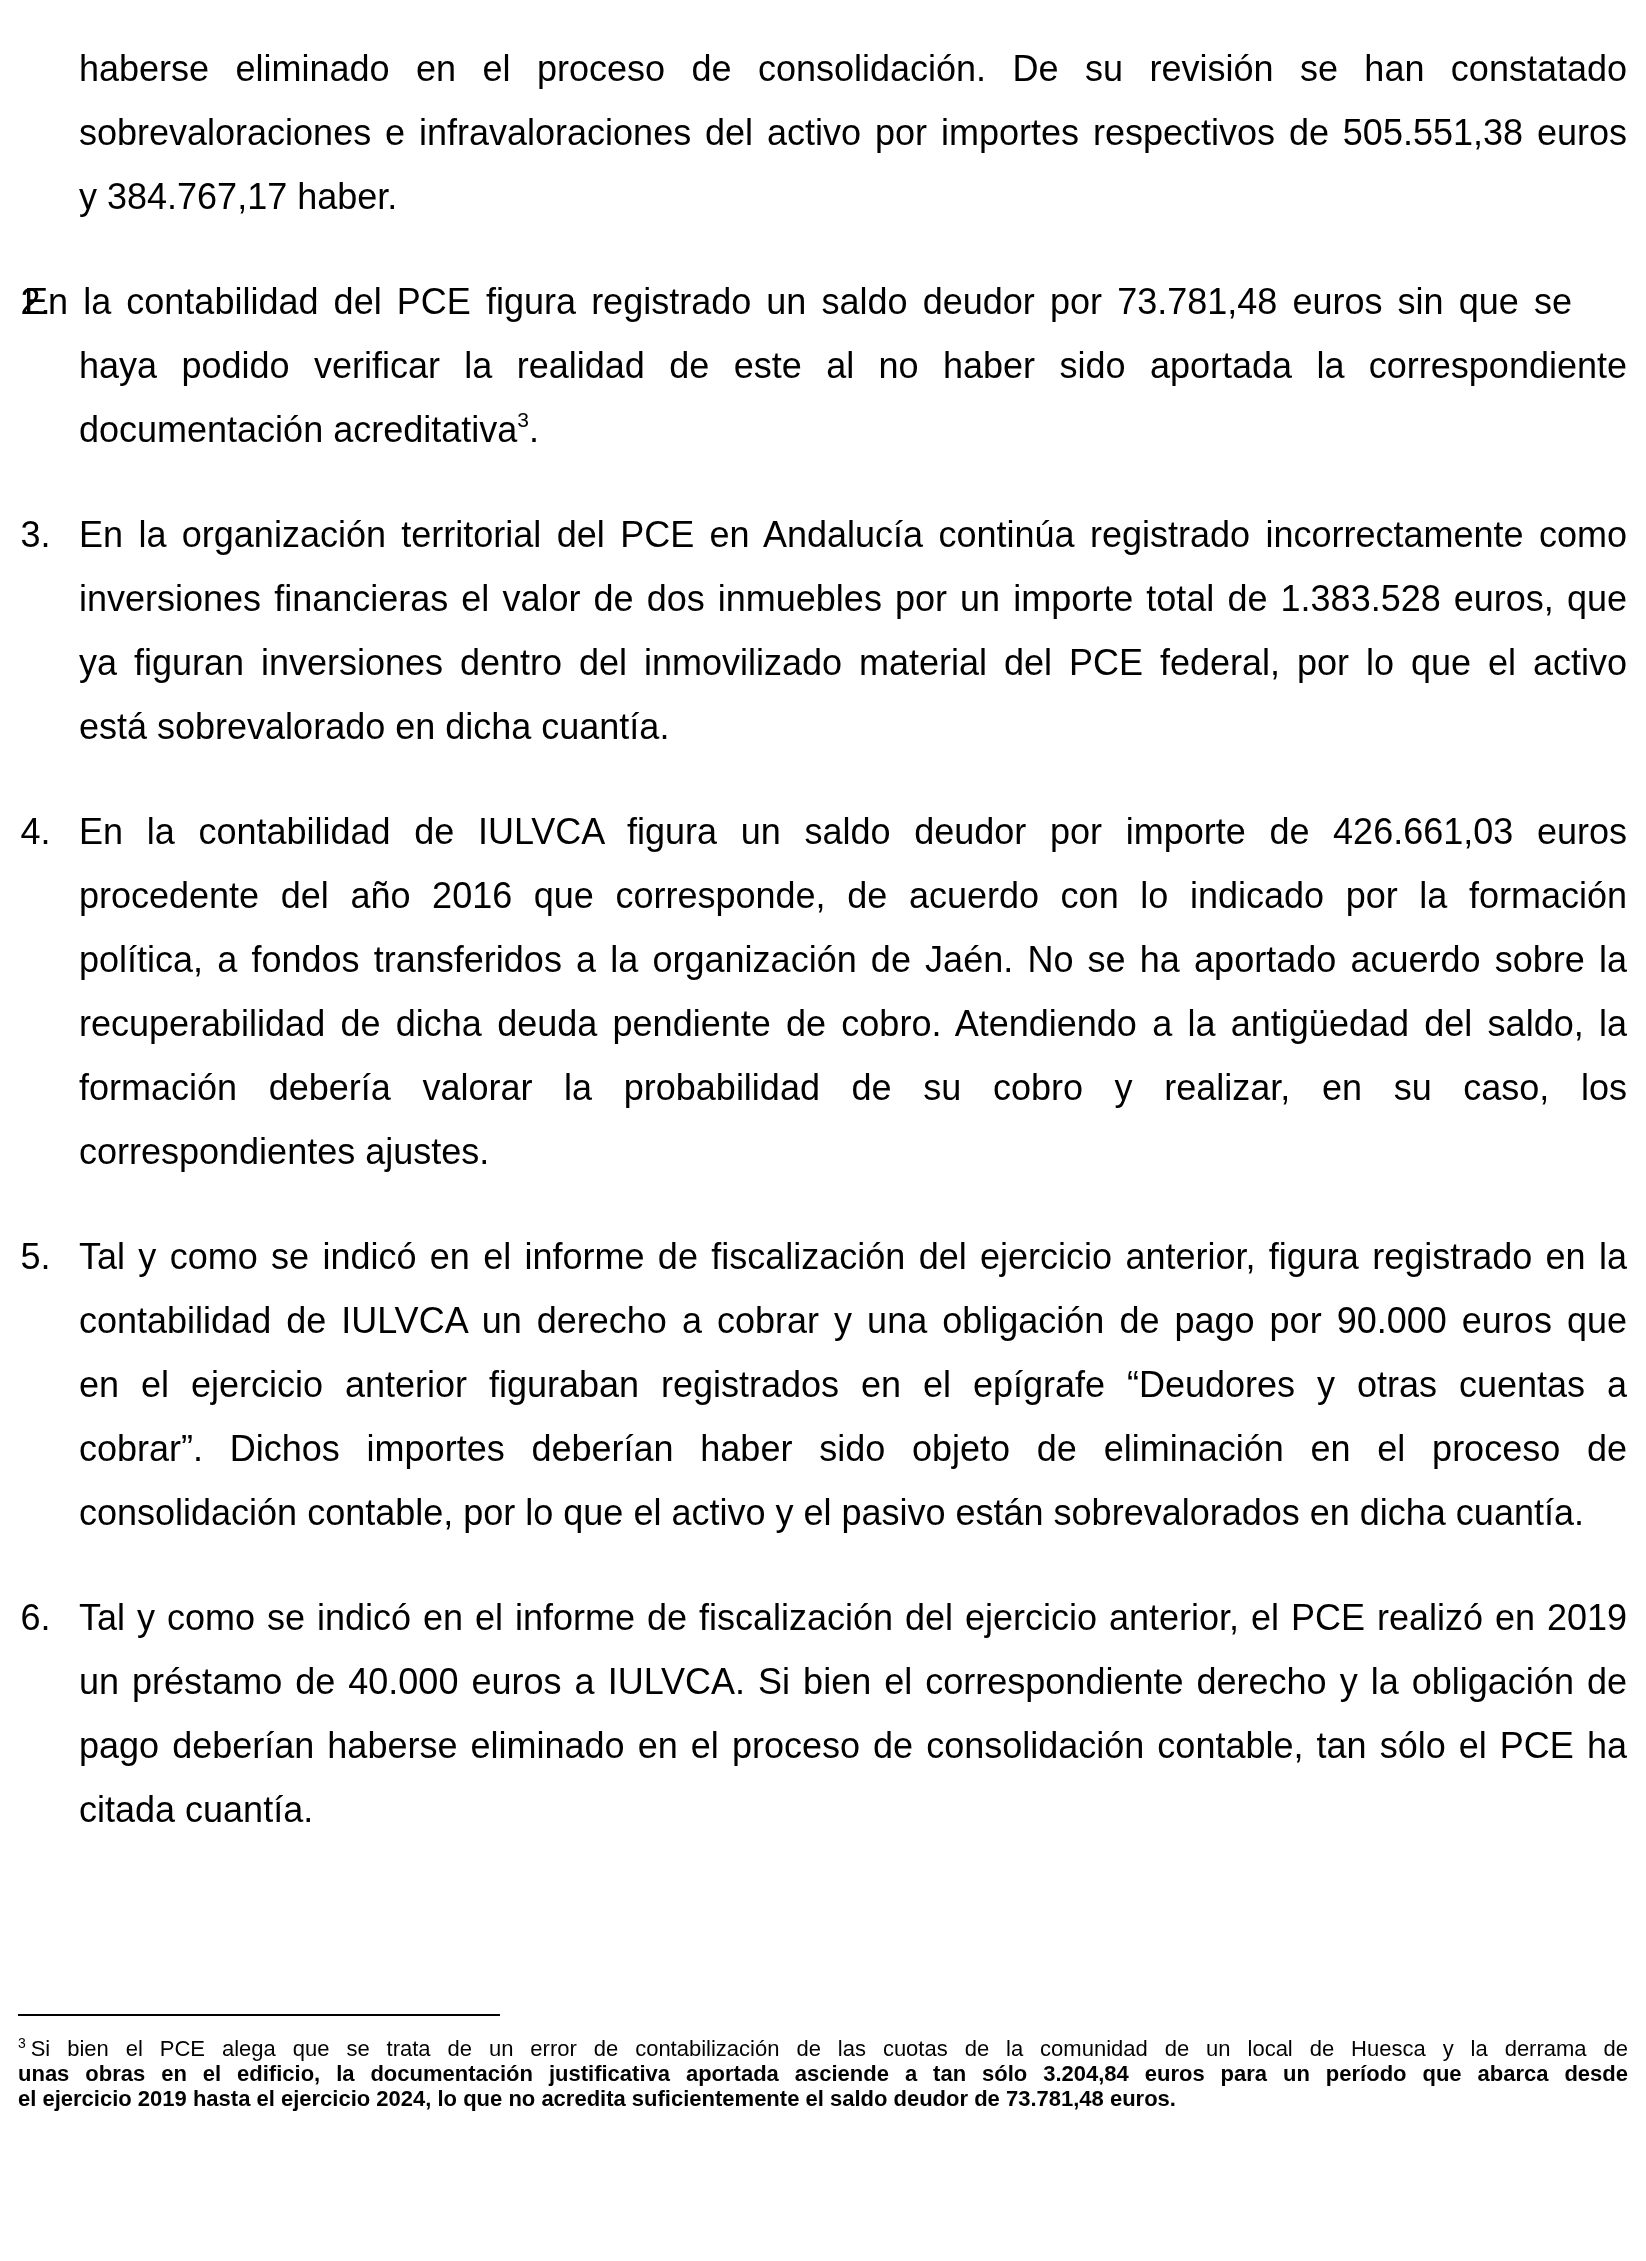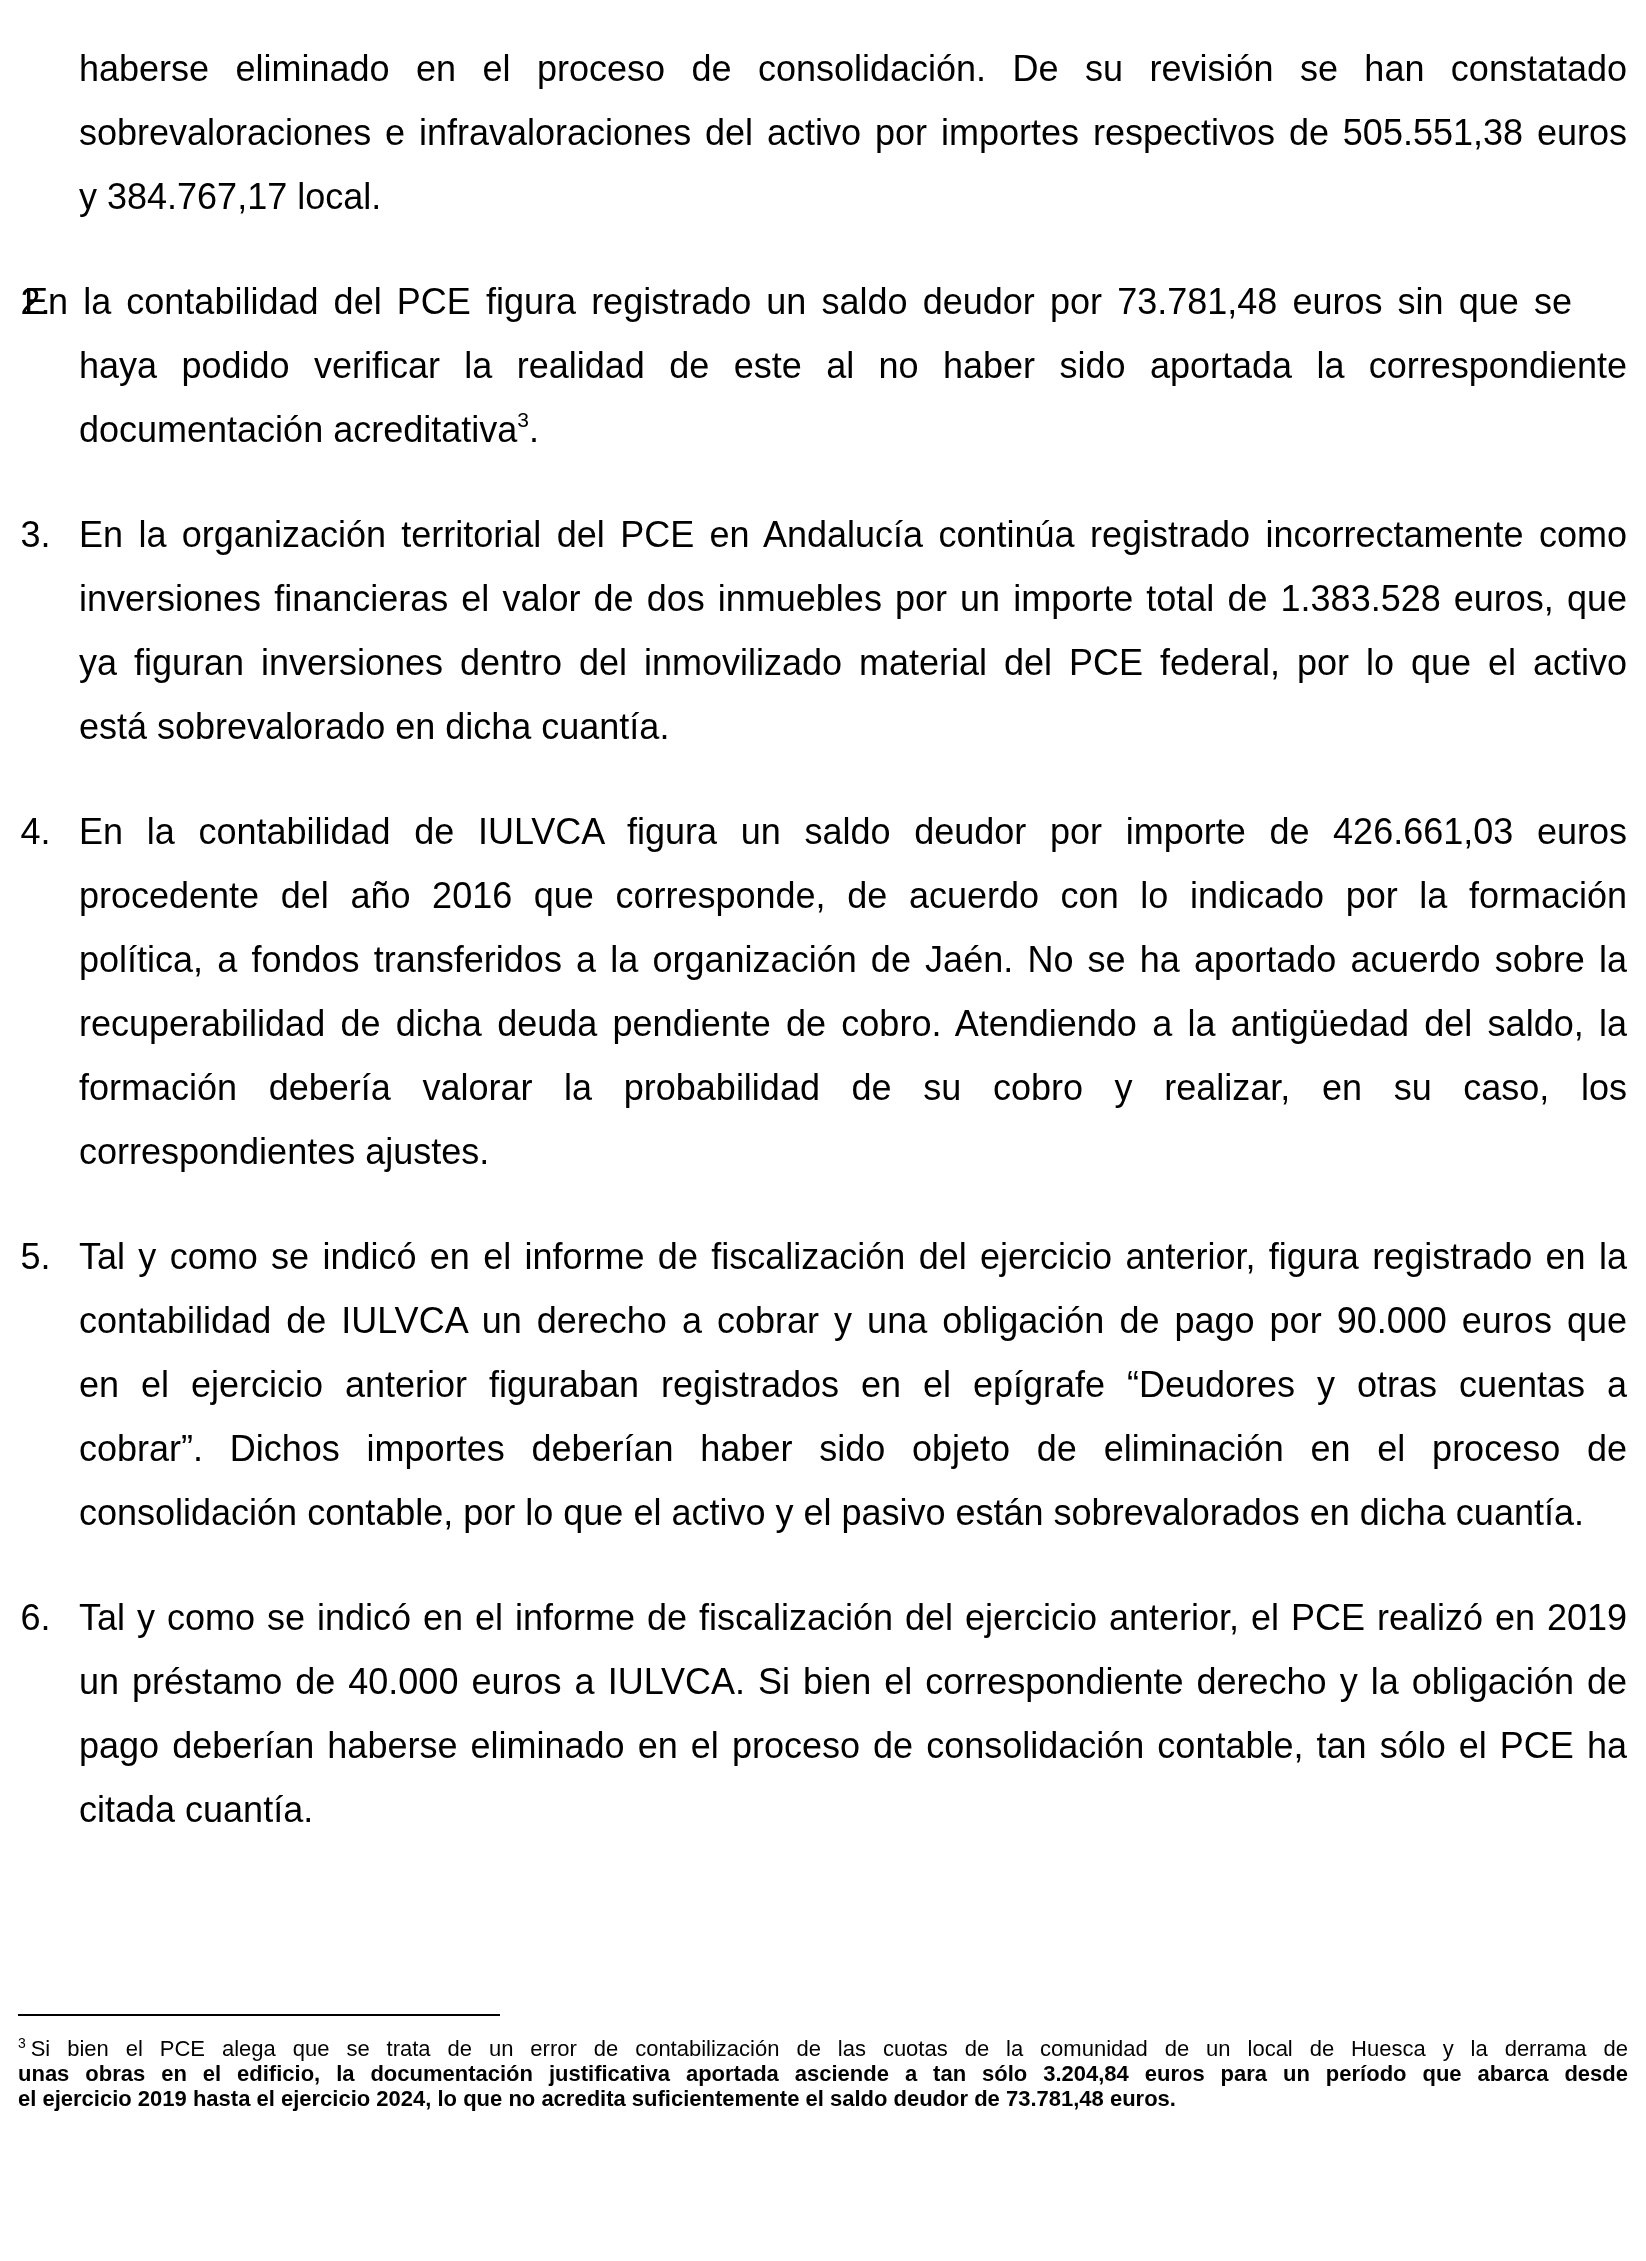--- a/index.html
+++ b/index.html
@@ -35,21 +35,21 @@
 </style>
 </head>
 <body>
 
 <div class="page">
   <div class="body-text">
 
     <div class="para">
       <span class="line" style="white-space: normal;">haberse eliminado en el proceso de consolidación. De su revisión se han constatado</span>
       <span class="line" style="white-space: normal;">sobrevaloraciones e infravaloraciones del activo por importes respectivos de 505.551,38 euros</span>
-      <span class="line last">y 384.767,17 local.</span>
+      <span class="line last">y 384.767,17 haber.</span>
     </div>
 
     <div class="para">
       <span class="num">2.</span>
       <span class="line" style="white-space: normal; margin-left: 24px;">En la contabilidad del PCE figura registrado un saldo deudor por 73.781,48 euros sin que se</span>
       <span class="line" style="white-space: normal;">haya podido verificar la realidad de este al no haber sido aportada la correspondiente</span>
       <span class="line last"><span>documentación acreditativa</span><sup class="fnref">3</sup><span>.</span></span>
     </div>
 
     <div class="para">

